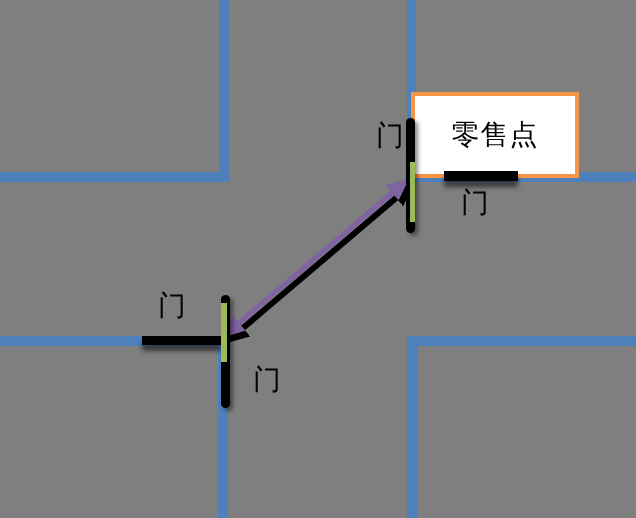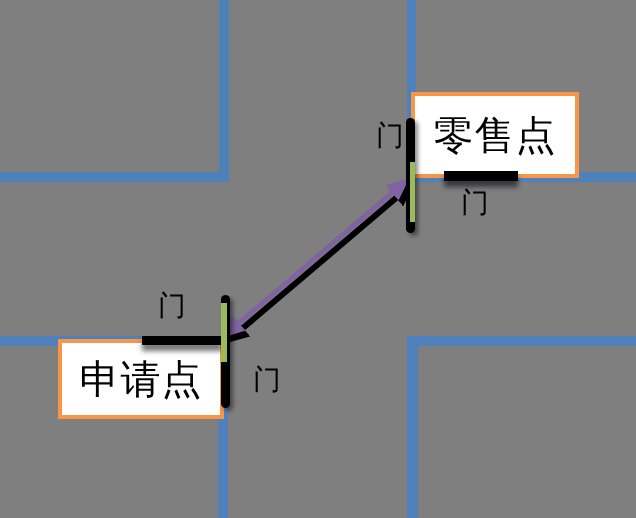--- a/index.html
+++ b/index.html
@@ -20,21 +20,21 @@
   .st-bl-v{left:218px;top:336px;width:10px;height:182px;}
   .st-br-h{left:407px;top:336px;width:229px;height:10px;}
   .st-br-v{left:407px;top:336px;width:11px;height:182px;}
   
   .point-box{
     position:absolute;z-index:2;
     box-sizing:border-box;
     background:#FFFFFF;
     border:4px solid #F79646;
     display:flex;align-items:center;justify-content:center;
-    font-size:40px;line-height:1;color:#000;
+    font-size:28px;line-height:1;color:#000;
     letter-spacing:1px;
   }
   .box-retail{left:411px;top:92px;width:168px;height:86px;}
   .box-apply{left:58px;top:339px;width:166px;height:80px;}
   
   .door-bar{
     position:absolute;z-index:3;background:#000;
     box-shadow:0 6px 5px rgba(0,0,0,0.55);
   }
   .bar-retail-s{left:444px;top:171px;width:74px;height:10px;}
@@ -73,23 +73,20 @@
   <div class="street st-tr-h"></div>
   <div class="street st-bl-h"></div>
   <div class="street st-bl-v"></div>
   <div class="street st-br-h"></div>
   <div class="street st-br-v"></div>
 
   <div class="point-box box-retail">
     <span>零售点</span>
   </div>
 
-  <div class="point-box box-apply">
-    <span>申请点</span>
-  </div>
 
   <div class="door-bar bar-retail-s"></div>
   <div class="door-bar bar-apply-n"></div>
 
   <svg class="arrow-layer" width="636" height="518" viewBox="0 0 636 518">
     <defs>
       <marker id="headShadow" markerUnits="userSpaceOnUse" markerWidth="26" markerHeight="24" refX="0" refY="11" orient="auto-start-reverse">
         <path d="M0,0 L24,11 L0,22 Z" fill="#000000"></path>
       </marker>
       <marker id="headPurple" markerUnits="userSpaceOnUse" markerWidth="25" markerHeight="22" refX="0" refY="10" orient="auto-start-reverse">

